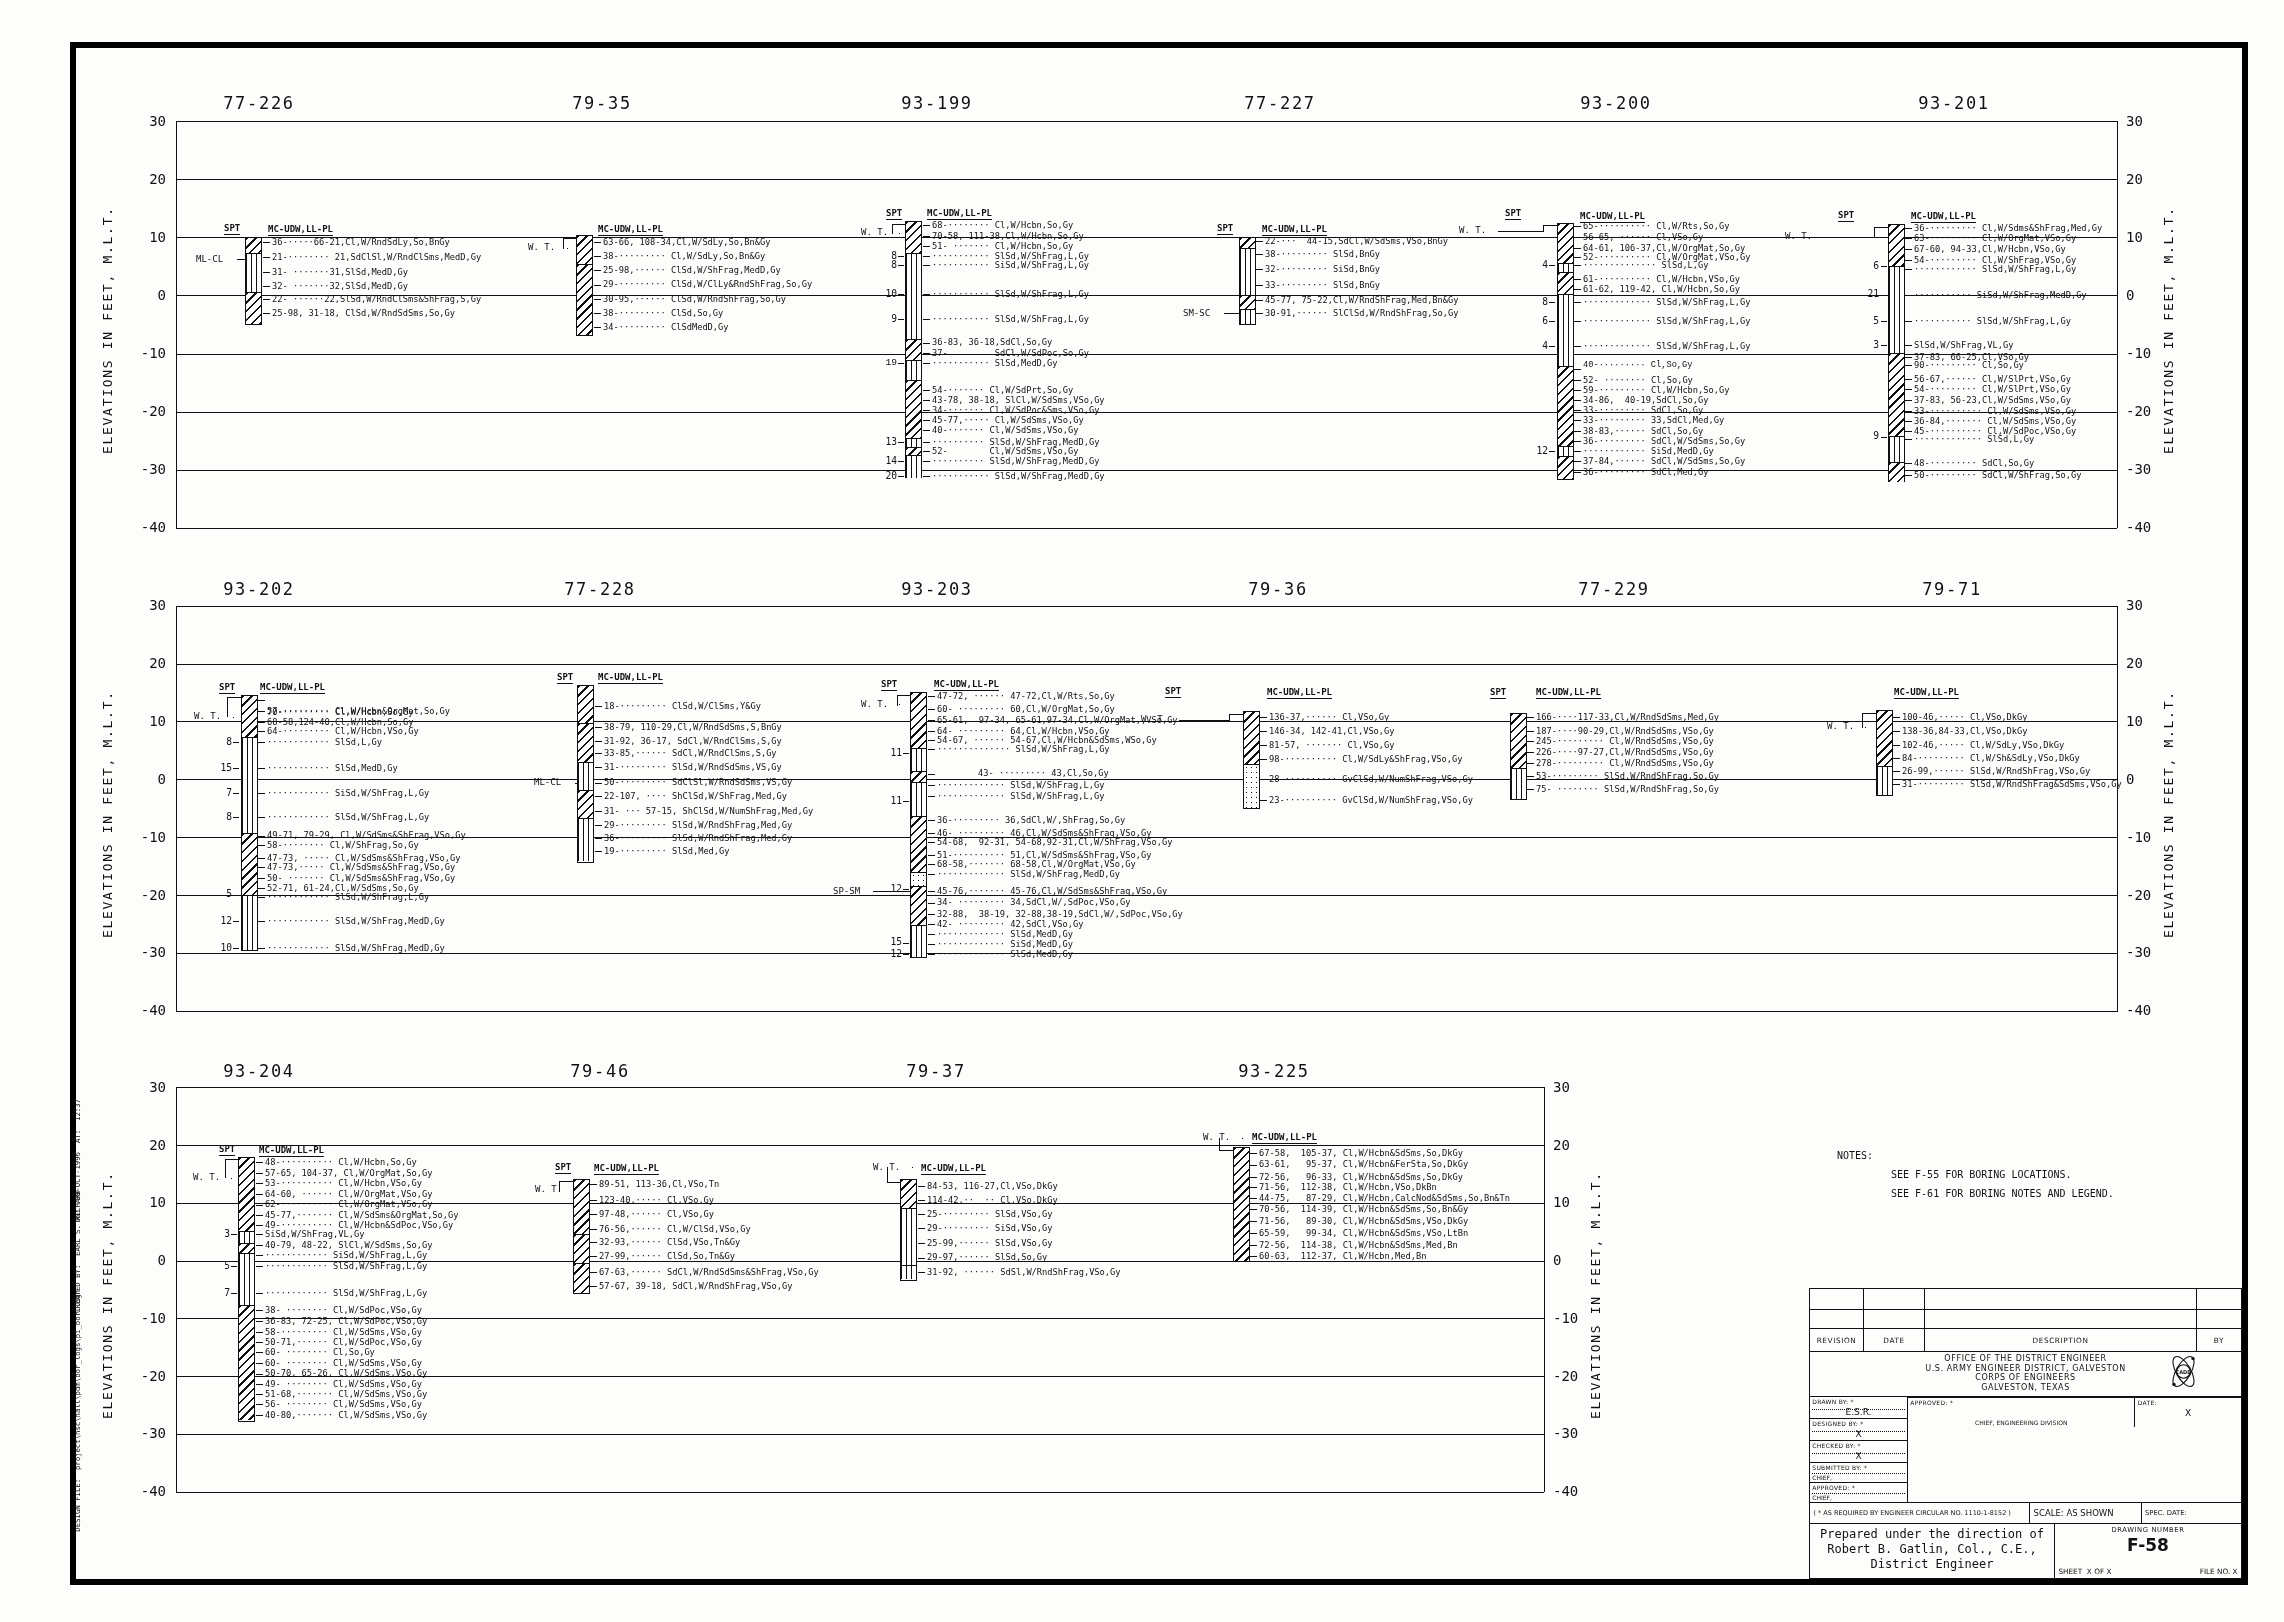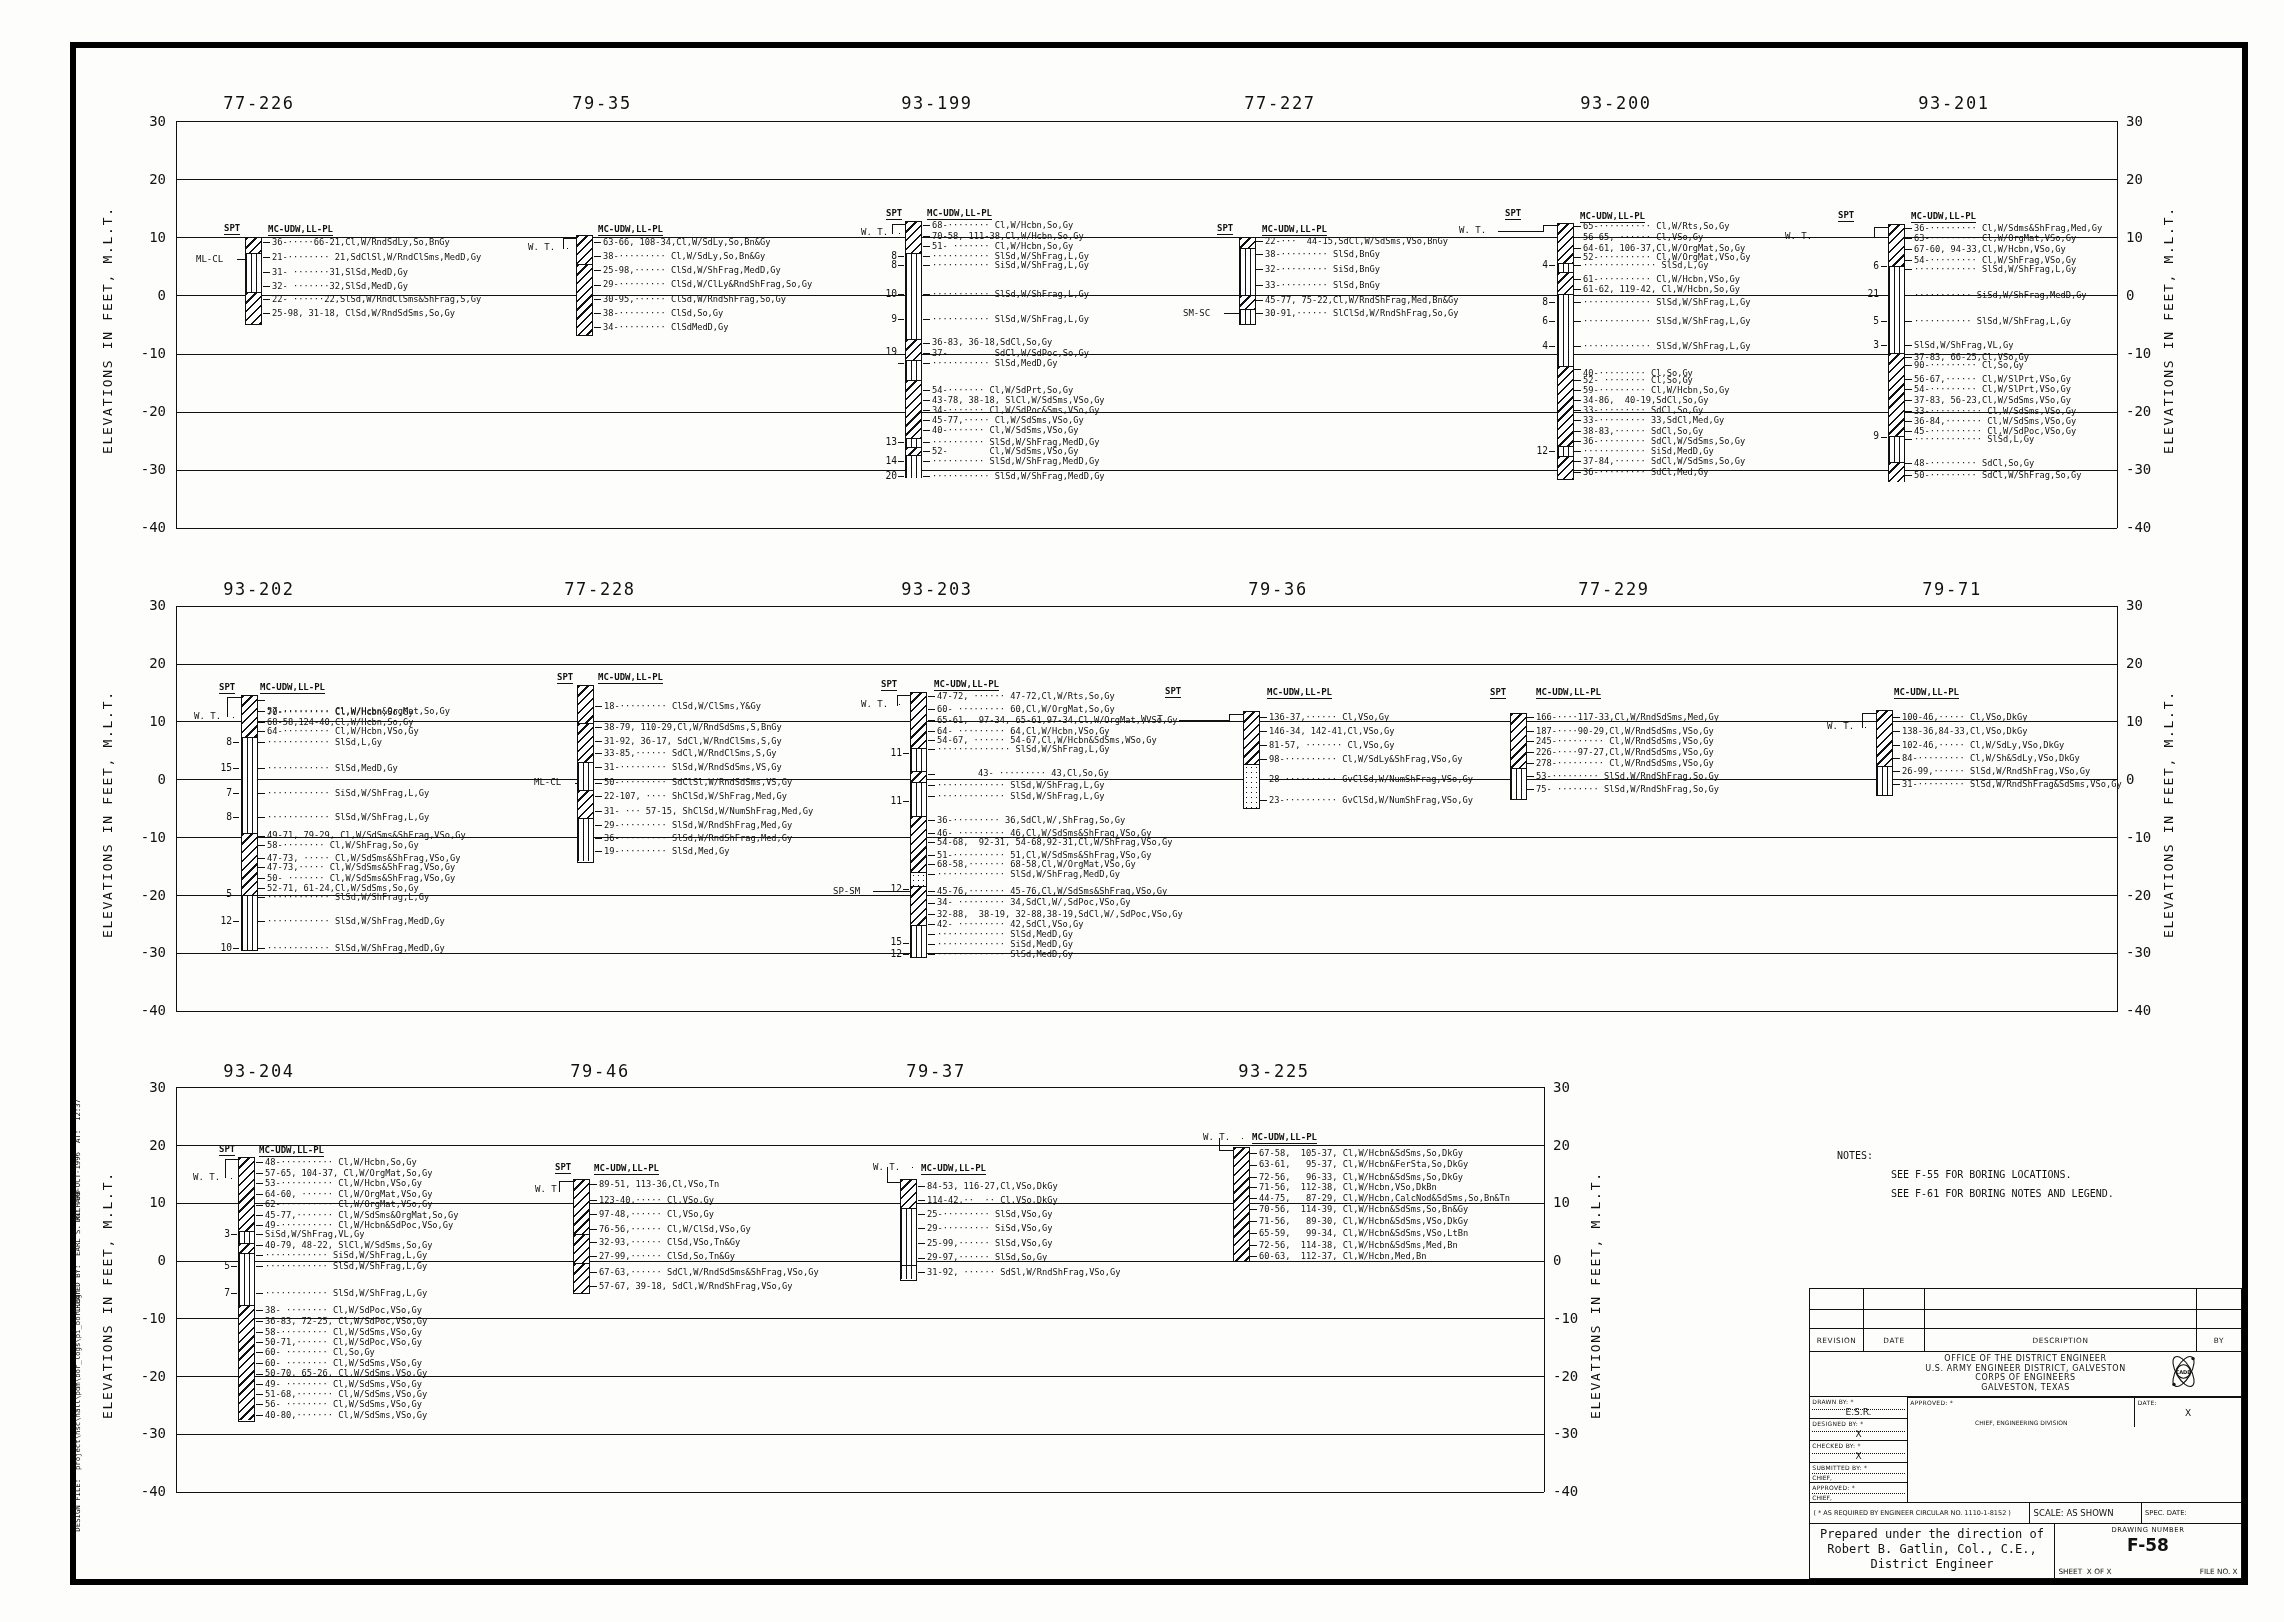--- a/index.html
+++ b/index.html
@@ -312,21 +312,21 @@
       <div class="ln" style="left: 892px; top: 224px; width: 1.1px; height: 10px;"></div>
       <div class="ln" style="left: 892px; top: 224px; width: 13.5px; height: 1.1px;"></div>
       <div class="t sptv" style="left: 872px; top: 250px; width: 25px;">8</div>
       <div class="ln" style="left: 898px; top: 256px; width: 6.2px; height: 1.1px;"></div>
       <div class="t sptv" style="left: 872px; top: 259px; width: 25px;">8</div>
       <div class="ln" style="left: 898px; top: 265px; width: 6.2px; height: 1.1px;"></div>
       <div class="t sptv" style="left: 872px; top: 288px; width: 25px;">10</div>
       <div class="ln" style="left: 898px; top: 294px; width: 6.2px; height: 1.1px;"></div>
       <div class="t sptv" style="left: 872px; top: 313px; width: 25px;">9</div>
       <div class="ln" style="left: 898px; top: 319px; width: 6.2px; height: 1.1px;"></div>
-      <div class="t sptv" style="left: 872px; top: 346px; width: 25px;">19</div>
+      <div class="t sptv" style="left: 872px; top: 357px; width: 25px; font-family: Liberation Mono, monospace;">19</div>
       <div class="ln" style="left: 898px; top: 363px; width: 6.2px; height: 1.1px;"></div>
       <div class="t sptv" style="left: 872px; top: 436px; width: 25px;">13</div>
       <div class="ln" style="left: 898px; top: 442px; width: 6.2px; height: 1.1px;"></div>
       <div class="t sptv" style="left: 872px; top: 455px; width: 25px;">14</div>
       <div class="ln" style="left: 898px; top: 461px; width: 6.2px; height: 1.1px;"></div>
       <div class="t sptv" style="left: 872px; top: 470px; width: 25px;">20</div>
       <div class="ln" style="left: 898px; top: 476px; width: 6.2px; height: 1.1px;"></div>
       <div class="ln" style="left: 923px; top: 225px; width: 6.8px; height: 1.1px;"></div>
       <div class="t entry" style="left: 932px; top: 220px;">68-········ Cl,W/Hcbn,So,Gy</div>
       <div class="ln" style="left: 923px; top: 236px; width: 6.8px; height: 1.1px;"></div>
@@ -428,21 +428,21 @@
       <div class="t entry" style="left: 1583px; top: 274px;">61-·········· Cl,W/Hcbn,VSo,Gy</div>
       <div class="ln" style="left: 1574px; top: 289px; width: 6.8px; height: 1.1px;"></div>
       <div class="t entry" style="left: 1583px; top: 284px;">61-62, 119-42, Cl,W/Hcbn,So,Gy</div>
       <div class="ln" style="left: 1574px; top: 302px; width: 6.8px; height: 1.1px;"></div>
       <div class="t entry" style="left: 1583px; top: 297px;">············· SlSd,W/ShFrag,L,Gy</div>
       <div class="ln" style="left: 1574px; top: 321px; width: 6.8px; height: 1.1px;"></div>
       <div class="t entry" style="left: 1583px; top: 316px;">············· SlSd,W/ShFrag,L,Gy</div>
       <div class="ln" style="left: 1574px; top: 346px; width: 6.8px; height: 1.1px;"></div>
       <div class="t entry" style="left: 1583px; top: 341px;">············· SlSd,W/ShFrag,L,Gy</div>
       <div class="ln" style="left: 1574px; top: 369px; width: 6.8px; height: 1.1px;"></div>
-      <div class="t entry" style="left: 1583px; top: 368px;">40-········· Cl,So,Gy</div>
+      <div class="t entry" style="left: 1583px; top: 360px; font-family: Liberation Mono, monospace;">40-········· Cl,So,Gy</div>
       <div class="ln" style="left: 1574px; top: 380px; width: 6.8px; height: 1.1px;"></div>
       <div class="t entry" style="left: 1583px; top: 375px;">52- ········ Cl,So,Gy</div>
       <div class="ln" style="left: 1574px; top: 390px; width: 6.8px; height: 1.1px;"></div>
       <div class="t entry" style="left: 1583px; top: 385px;">59-········· Cl,W/Hcbn,So,Gy</div>
       <div class="ln" style="left: 1574px; top: 400px; width: 6.8px; height: 1.1px;"></div>
       <div class="t entry" style="left: 1583px; top: 395px;">34-86,  40-19,SdCl,So,Gy</div>
       <div class="ln" style="left: 1574px; top: 410px; width: 6.8px; height: 1.1px;"></div>
       <div class="t entry" style="left: 1583px; top: 405px;">33-········· SdCl,So,Gy</div>
       <div class="ln" style="left: 1574px; top: 420px; width: 6.8px; height: 1.1px;"></div>
       <div class="t entry" style="left: 1583px; top: 415px;">33-········· 33,SdCl,Med,Gy</div>

